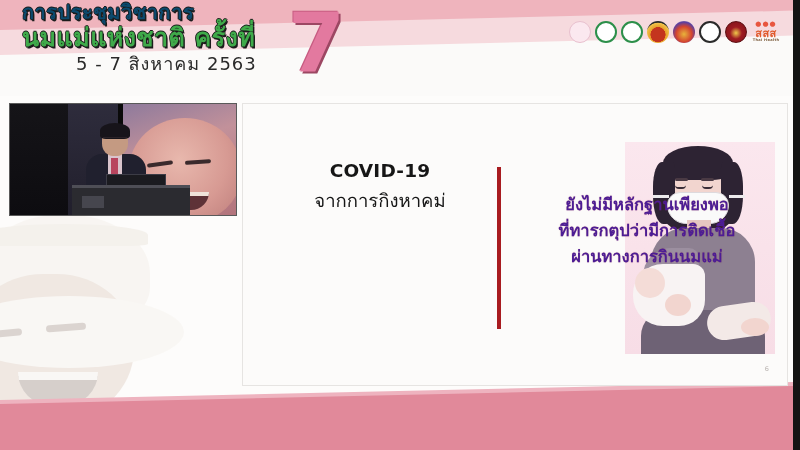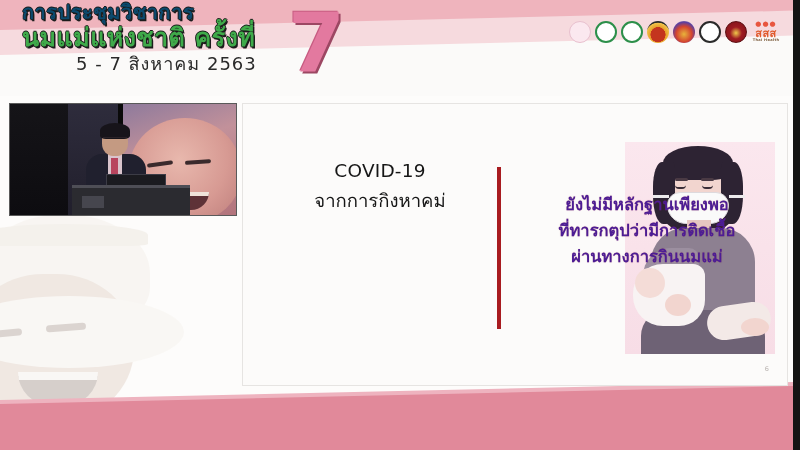--- a/index.html
+++ b/index.html
@@ -357,21 +357,21 @@
   .question-block {
     position: absolute;
     left: 22px; top: 52px;
     width: 230px;
     text-align: center;
     line-height: 1.62;
     font-size: 18.5px;
     color: #161616;
   }
   .question-block .en {
-    font-weight: normal;
+    font-weight: bold;
     letter-spacing: 0.2px;
   }
 
   
   .red-divider {
     position: absolute;
     left: 254px; top: 63px;
     width: 3.5px; height: 162px;
     background: #a81b20;
     z-index: 34;

